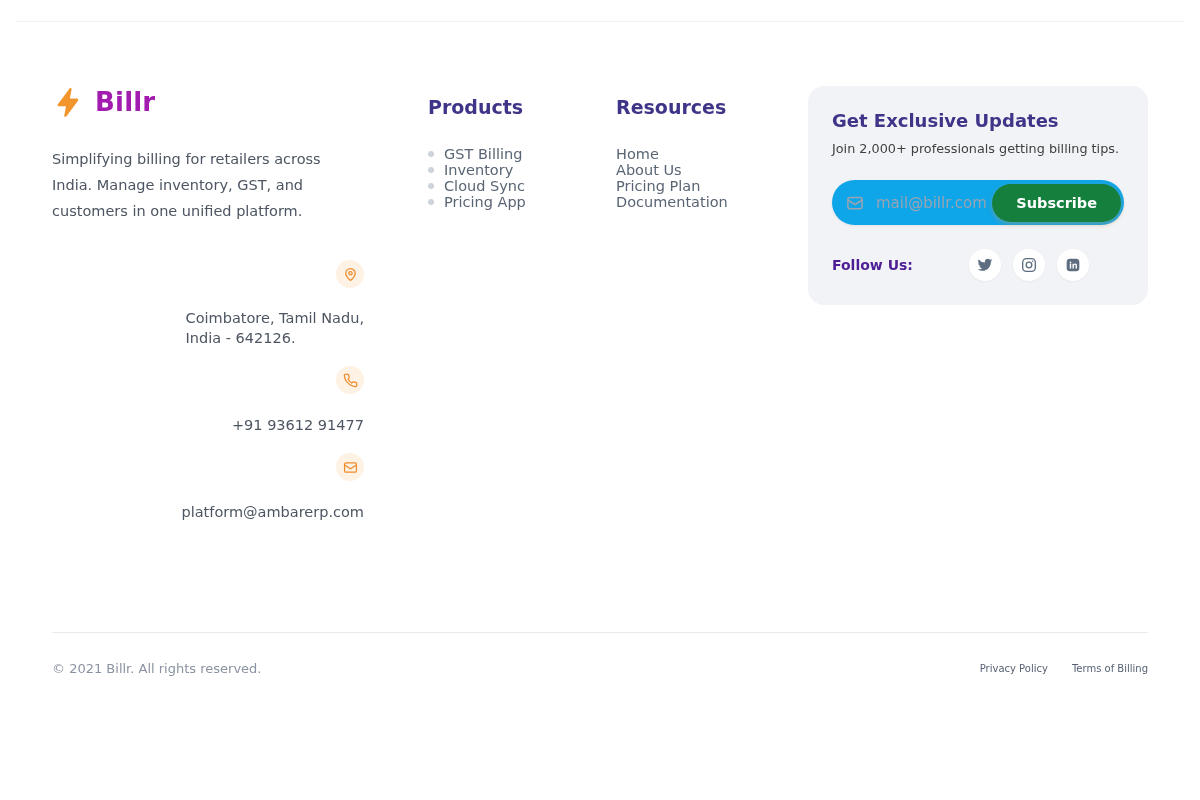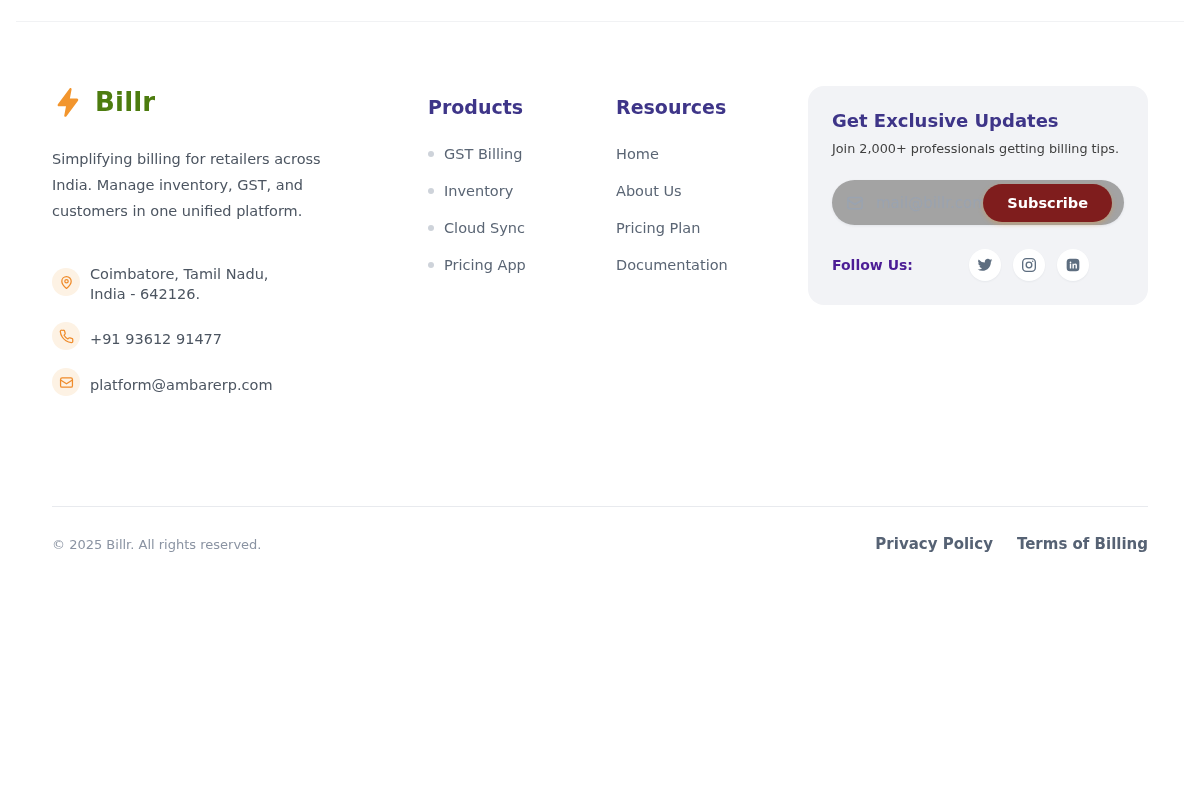--- a/index.html
+++ b/index.html
@@ -15,82 +15,82 @@
   .top-divider { margin: 21px 16px 0 16px; border-top: 1px solid #f1f2f4; }
 
   .footer-content { padding: 0 52px; }
 
   .footer-main { display: flex; align-items: flex-start; margin-top: 64px; }
 
   
   .brand-col { width: 312px; flex: 0 0 auto; }
   .brand-row { display: flex; align-items: center; gap: 11px; }
   .bolt { width: 32px; height: 32px; display: inline-flex; }
-  .brand-name { font-size: 26px; font-weight: bold; color: #4d7c0f; letter-spacing: .2px; }
+  .brand-name { font-size: 26px; font-weight: bold; color: #a21caf; letter-spacing: .2px; }
   .tagline { margin-top: 28px; font-size: 14.5px; line-height: 26px; color: #4c5561; }
 
   .contact-list { margin-top: 36px; display: flex; flex-direction: column; gap: 18px; }
-  .contact-item { display: flex; align-items: center; gap: 10px; font-size: 14.5px; line-height: 20px; color: #4c5561; }
+  .contact-item { display: flex; align-items: flex-end; gap: 16px; font-size: 14.5px; line-height: 20px; color: #4c5561; flex-direction: column; }
   .icon-circle {
     width: 28px; height: 28px; border-radius: 50%;
     background: #fdf2e4; display: flex; align-items: center; justify-content: center;
     flex: 0 0 auto;
   }
   .icon-circle svg { width: 15px; height: 15px; }
   .contact-text { padding-top: 4px; }
   .contact-item.single .contact-text { padding-top: 5px; }
 
   
   .links-col { flex: 0 0 auto; padding-top: 10px; }
   .links-col.products { margin-left: 64px; width: 188px; }
   .links-col.resources { width: auto; }
   .col-heading { font-size: 19px; font-weight: bold; color: #3e3588; }
-  .links-list { list-style: none; margin-top: 28px; display: flex; flex-direction: column; gap: 21px; }
+  .links-list { list-style: none; margin-top: 28px; display: flex; flex-direction: column; }
   .links-list li { display: flex; align-items: center; }
   .bullet { width: 6px; height: 6px; border-radius: 50%; background: #ced3da; margin-right: 10px; flex: 0 0 auto; }
   .footer-link { font-size: 14.5px; color: #5a6574; cursor: pointer; }
 
   
   .newsletter-card {
     margin-left: auto; width: 340px; flex: 0 0 auto;
     background: #f2f3f6; border-radius: 16px; padding: 24px;
   }
   .newsletter-heading { font-size: 18px; font-weight: bold; color: #3e3588; }
   .newsletter-sub { margin-top: 10px; font-size: 12.8px; color: #404040; }
   .subscribe-row { position: relative; margin-top: 24px; height: 45px; }
   .email-input {
     width: 100%; height: 45px; border: none; border-radius: 23px;
-    background: #a3a3a3; padding: 0 126px 0 44px;
+    background: #0ea5e9; padding: 0 126px 0 44px;
     font-family: inherit; font-size: 15px; color: #374151;
     box-shadow: 0 1px 3px rgba(20,30,60,.07); outline: none;
   }
   .email-input::placeholder { color: #9aa3b0; }
   .input-mail-icon { position: absolute; left: 14px; top: 14px; width: 18px; height: 18px; }
   .subscribe-btn {
-    position: absolute; right: 12px; top: 3.5px; height: 38px; padding: 0 24px;
-    border: none; border-radius: 19px; background: #7f1d1d;
+    position: absolute; right: 3px; top: 3.5px; height: 38px; padding: 0 24px;
+    border: none; border-radius: 19px; background: #15803d;
     color: #ffffff; font-family: inherit; font-size: 14.5px; font-weight: bold;
     cursor: pointer; box-shadow: 0 2px 5px rgba(242,149,45,.35);
   }
   .follow-row { margin-top: 24px; display: flex; align-items: center; }
   .follow-label { font-size: 14px; font-weight: bold; color: #4c1d95; }
   .social-icons { display: flex; gap: 12px; margin-left: 56px; }
   .social-circle {
     width: 32px; height: 32px; border-radius: 50%; background: #ffffff;
     display: flex; align-items: center; justify-content: center; cursor: pointer;
     box-shadow: 0 1px 2px rgba(20,30,60,.05);
   }
   .social-circle svg { width: 16px; height: 16px; }
 
   
   .bottom-divider { margin-top: 110px; border-top: 1px solid #e8eaee; }
   .bottom-bar { display: flex; align-items: center; justify-content: space-between; padding: 28px 0 30px 0; }
   .copyright { font-size: 13px; color: #8a93a2; }
   .bottom-links { display: flex; gap: 24px; }
-  .bottom-link { font-size: 15px; font-weight: bold; color: #566274; cursor: pointer; }
+  .bottom-link { font-size: 10px; font-weight: normal; color: #566274; cursor: pointer; }
 </style>
 </head>
 <body>
 
 <div class="top-divider"></div>
 
 <div class="footer-content">
   <div class="footer-main">
 
     <div class="brand-col">
@@ -213,19 +213,19 @@
           </span>
         </span>
       </div>
     </div>
 
   </div>
 
   <div class="bottom-divider"></div>
 
   <div class="bottom-bar">
-    <span class="copyright">© 2025 Billr. All rights reserved.</span>
+    <span class="copyright">© 2021 Billr. All rights reserved.</span>
     <span class="bottom-links">
       <a class="bottom-link">Privacy Policy</a>
       <a class="bottom-link">Terms of Billing</a>
     </span>
   </div>
 </div>
 
 </body></html>

